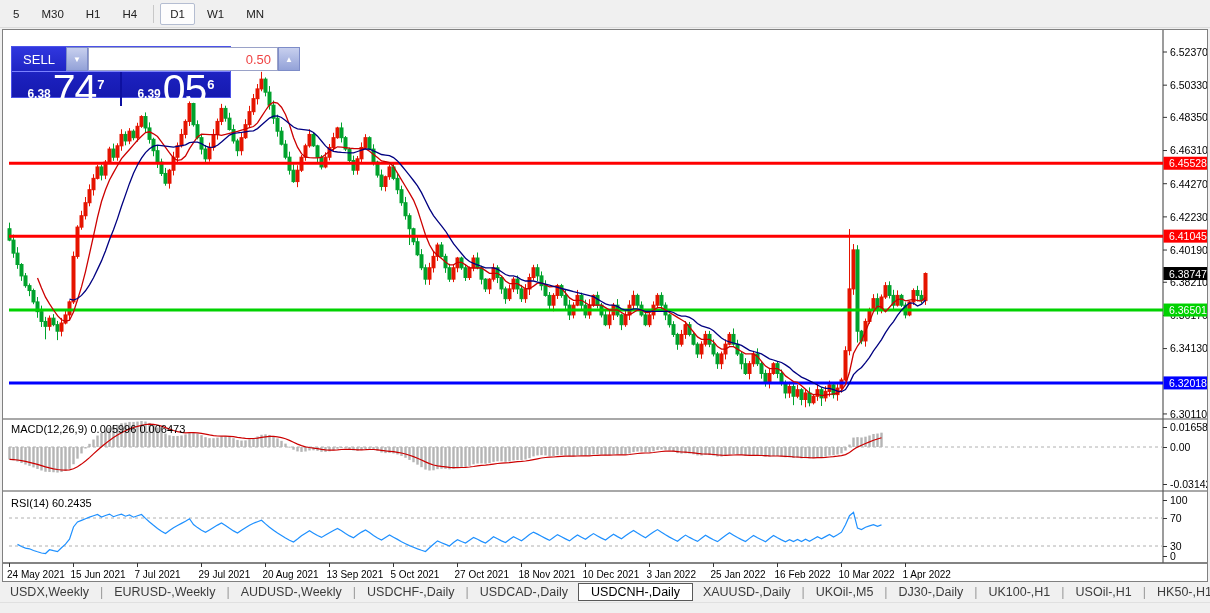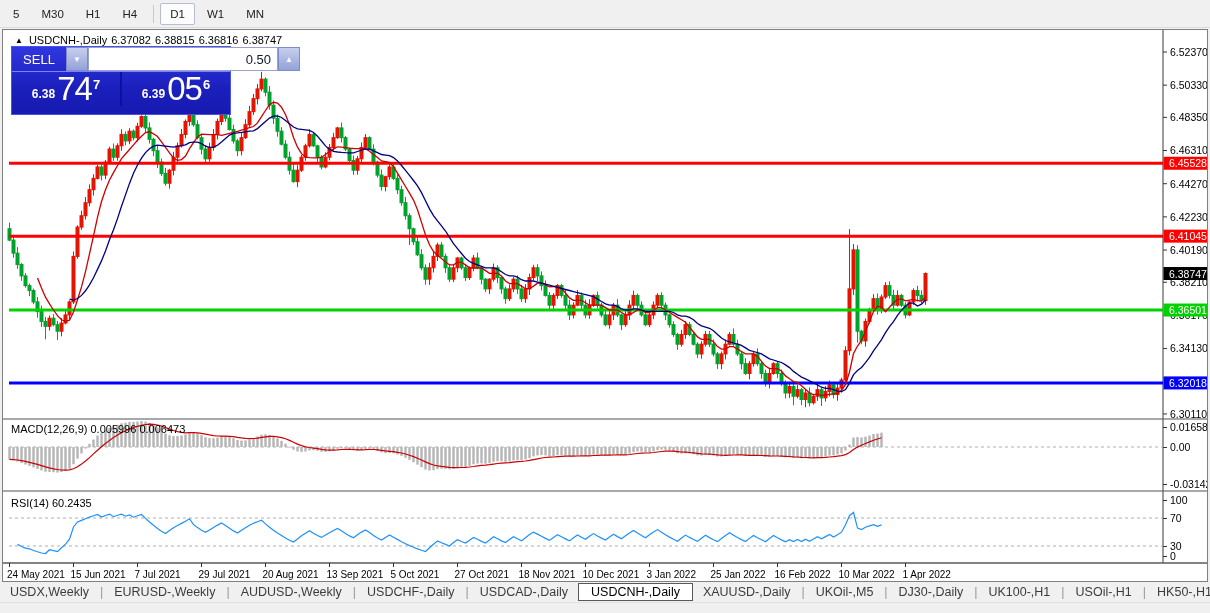--- a/index.html
+++ b/index.html
@@ -9,32 +9,32 @@
   .tf-btn{font-size:11.5px;color:#222;padding:4px 9px;margin:0 1px;border:1px solid transparent;border-radius:2px;cursor:default;}
   .tf-btn.active{background:#fdfdfd;border:1px solid #b4bdd1;text-align:right;}
   .tf-sep{width:1px;height:18px;background:#c8c8c8;margin:0 5px;}
   
   .chart-window{position:absolute;left:2px;top:29px;width:1206px;height:553px;background:#ffffff;border:1px solid #808080;box-sizing:border-box;}
   .chart-window svg{position:absolute;left:0;top:0;}
   .ohlc-line{position:absolute;left:12px;top:4px;font-size:11px;color:#000;white-space:nowrap;z-index:5;}
   .ohlc-line .tri{font-size:8px;margin-right:6px;vertical-align:1px;}
   .ohlc-line span{margin-right:4px;}
   
-  .trade-panel{position:absolute;left:8px;top:16px;width:220px;height:69px;background:linear-gradient(180deg,#3037df 0%,#1b20bd 60%,#161ab0 100%);border:1px solid #4b52e8;box-sizing:border-box;z-index:6;color:#fff;}
+  .trade-panel{position:absolute;left:8px;top:16px;width:220px;height:52px;background:linear-gradient(180deg,#3037df 0%,#1b20bd 60%,#161ab0 100%);border:1px solid #4b52e8;box-sizing:border-box;z-index:6;color:#fff;}
   .tp-row1{display:flex;height:24px;border-bottom:1px solid #7b81ff;}
   .tp-btn{flex:0 0 54px;display:flex;align-items:center;justify-content:center;font-size:13px;color:#fff;background:transparent;border:none;border-radius:2px;cursor:default;}
   .tp-btn.buy{flex:0 0 52px;}
   .stepper{flex:1;display:flex;align-items:stretch;background:#2a30d0;}
   .step-btn{width:20px;display:flex;align-items:center;justify-content:center;background:linear-gradient(180deg,#c7cfee,#93a2d8);color:#fff;font-size:8px;border:1px solid #7d8cc8;cursor:default;}
-  .vol-input{flex:1;min-width:0;border:1px solid #9aa2c8;background:#fff;color:#0f172a;font-size:13px;text-align:right;padding:0 6px;font-family:"Liberation Sans","DejaVu Sans",sans-serif;}
+  .vol-input{flex:1;min-width:0;border:1px solid #9aa2c8;background:#fff;color:#ef4444;font-size:13px;text-align:right;padding:0 6px;font-family:"Liberation Sans","DejaVu Sans",sans-serif;}
   .tp-row2{display:flex;height:34px;}
   .price-box{flex:1;display:flex;align-items:flex-end;justify-content:center;padding-bottom:2px;}
   .price-box.sell{border-right:2px solid #0d10a0;}
   .px-small{font-size:12px;font-weight:bold;margin-right:2px;line-height:20px;}
-  .px-big{font-size:33px;font-weight:500;line-height:30px;letter-spacing:-1px;}
+  .px-big{font-size:41px;font-weight:500;line-height:30px;letter-spacing:-1px;}
   .px-sup{font-size:13px;font-weight:bold;transform:translateY(-12px);margin-left:1px;}
   
   .tab-bar{position:absolute;left:0;top:582px;width:1210px;height:20px;background:#f0f0f0;display:flex;align-items:center;font-size:12.5px;color:#3c3c3c;}
   .tab{padding:2px 10px;white-space:nowrap;cursor:default;}
   .tab.active{background:#ffffff;border:1px solid #585858;color:#000;padding:1px 12px;}
   .tab-sep{color:#999;margin:0 1px;}
   .tab-arrows{margin-left:auto;display:flex;align-items:center;padding-right:6px;}
   .tab-arrows .sep{color:#999;margin-right:8px;}
   .arrow-btn{font-size:10px;padding:0 6px;cursor:default;}
   .arrow-btn.dim{color:#9a9a9a;}
@@ -838,23 +838,20 @@
           <text x="1166" y="210.14449999999977" font-size="10.5" fill="#ffffff" font-family="Liberation Sans, DejaVu Sans, sans-serif">6.41045</text>
           <rect x="1160.5" y="237.00997999999905" width="43.5" height="13" fill="#000000"></rect>
           <text x="1166" y="247.50997999999905" font-size="10.5" fill="#ffffff" font-family="Liberation Sans, DejaVu Sans, sans-serif">6.38747</text>
           <rect x="1160.5" y="273.52994" width="43.5" height="13" fill="#00d200"></rect>
           <text x="1166" y="284.02994" font-size="10.5" fill="#ffffff" font-family="Liberation Sans, DejaVu Sans, sans-serif">6.36501</text>
           <rect x="1160.5" y="346.4235200000002" width="43.5" height="13" fill="#0000ff"></rect>
           <text x="1166" y="356.9235200000002" font-size="10.5" fill="#ffffff" font-family="Liberation Sans, DejaVu Sans, sans-serif">6.32018</text>
         </g>
       </svg>
 
-    <div class="ohlc-line">
-      <span class="tri">▲</span><span>USDCNH-,Daily</span><span>6.37082</span><span>6.38815</span><span>6.36816</span><span>6.38747</span>
-    </div>
 
     <div class="trade-panel">
       <div class="tp-row1">
         <button class="tp-btn">SELL</button>
         <div class="stepper">
           <div class="step-btn">▼</div>
           <input class="vol-input" value="0.50" style="">
           <div class="step-btn">▲</div>
         </div>
         <button class="tp-btn buy">BUY</button>

